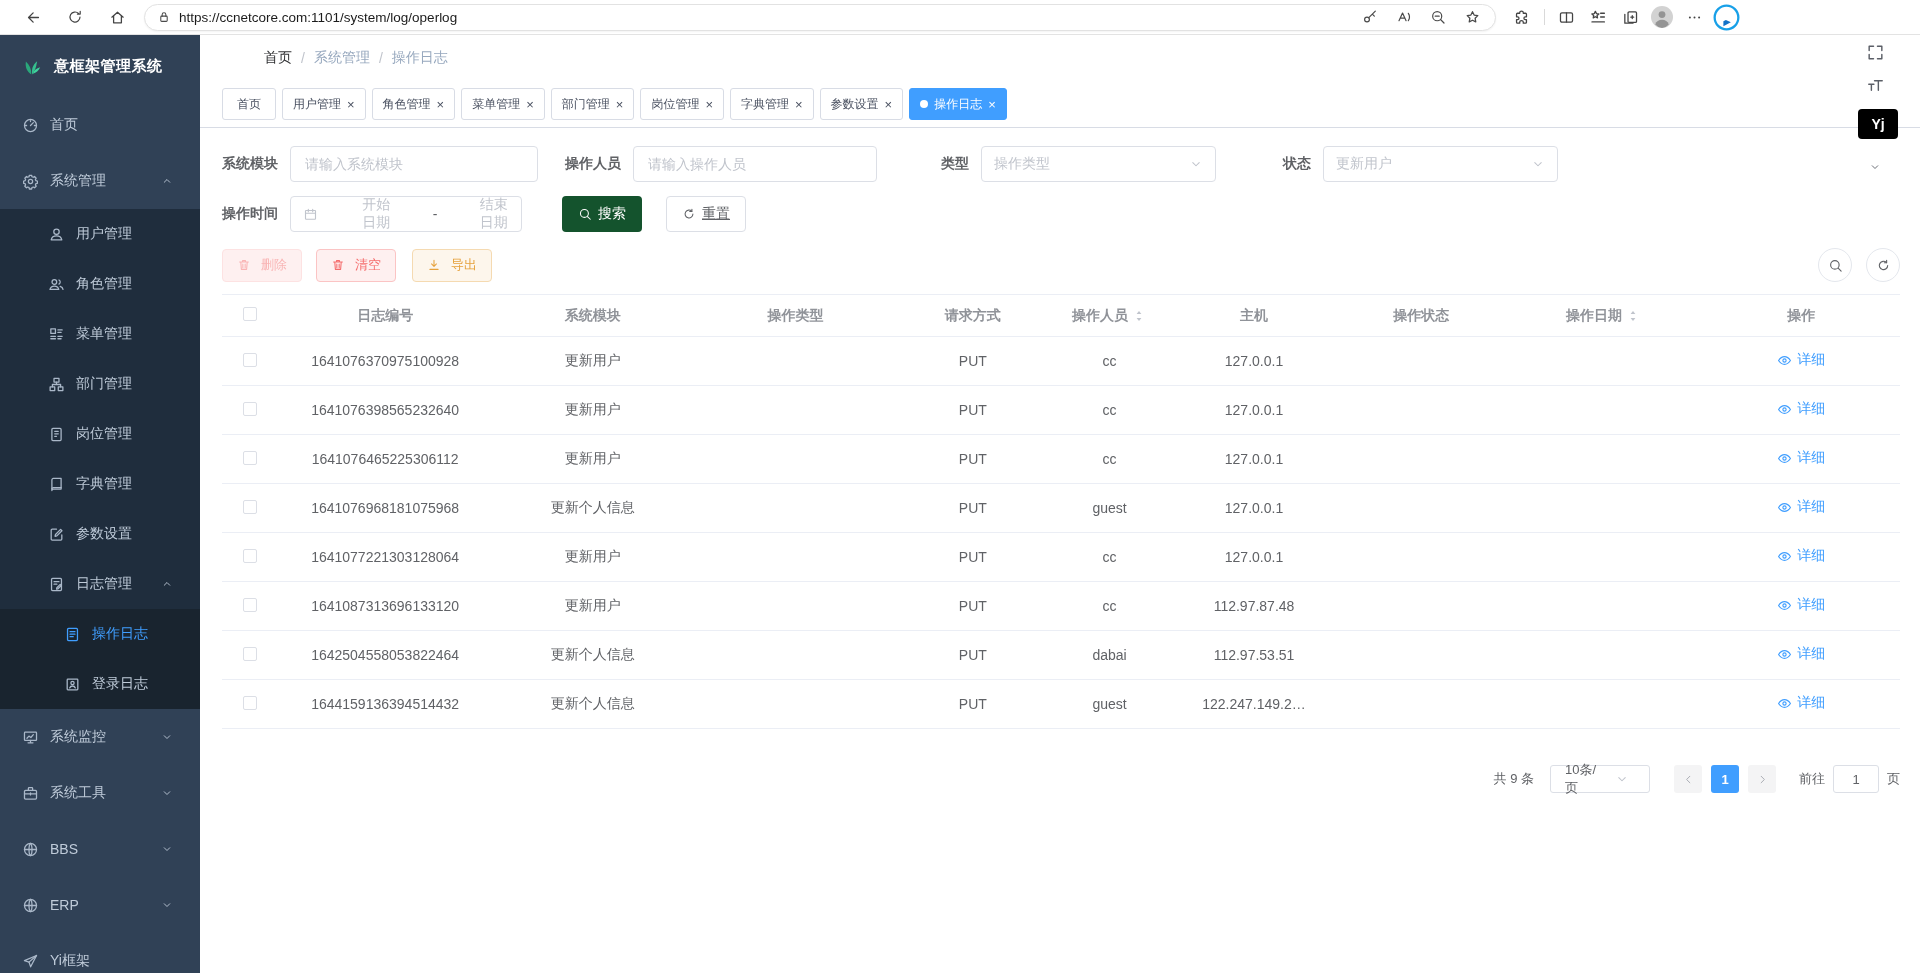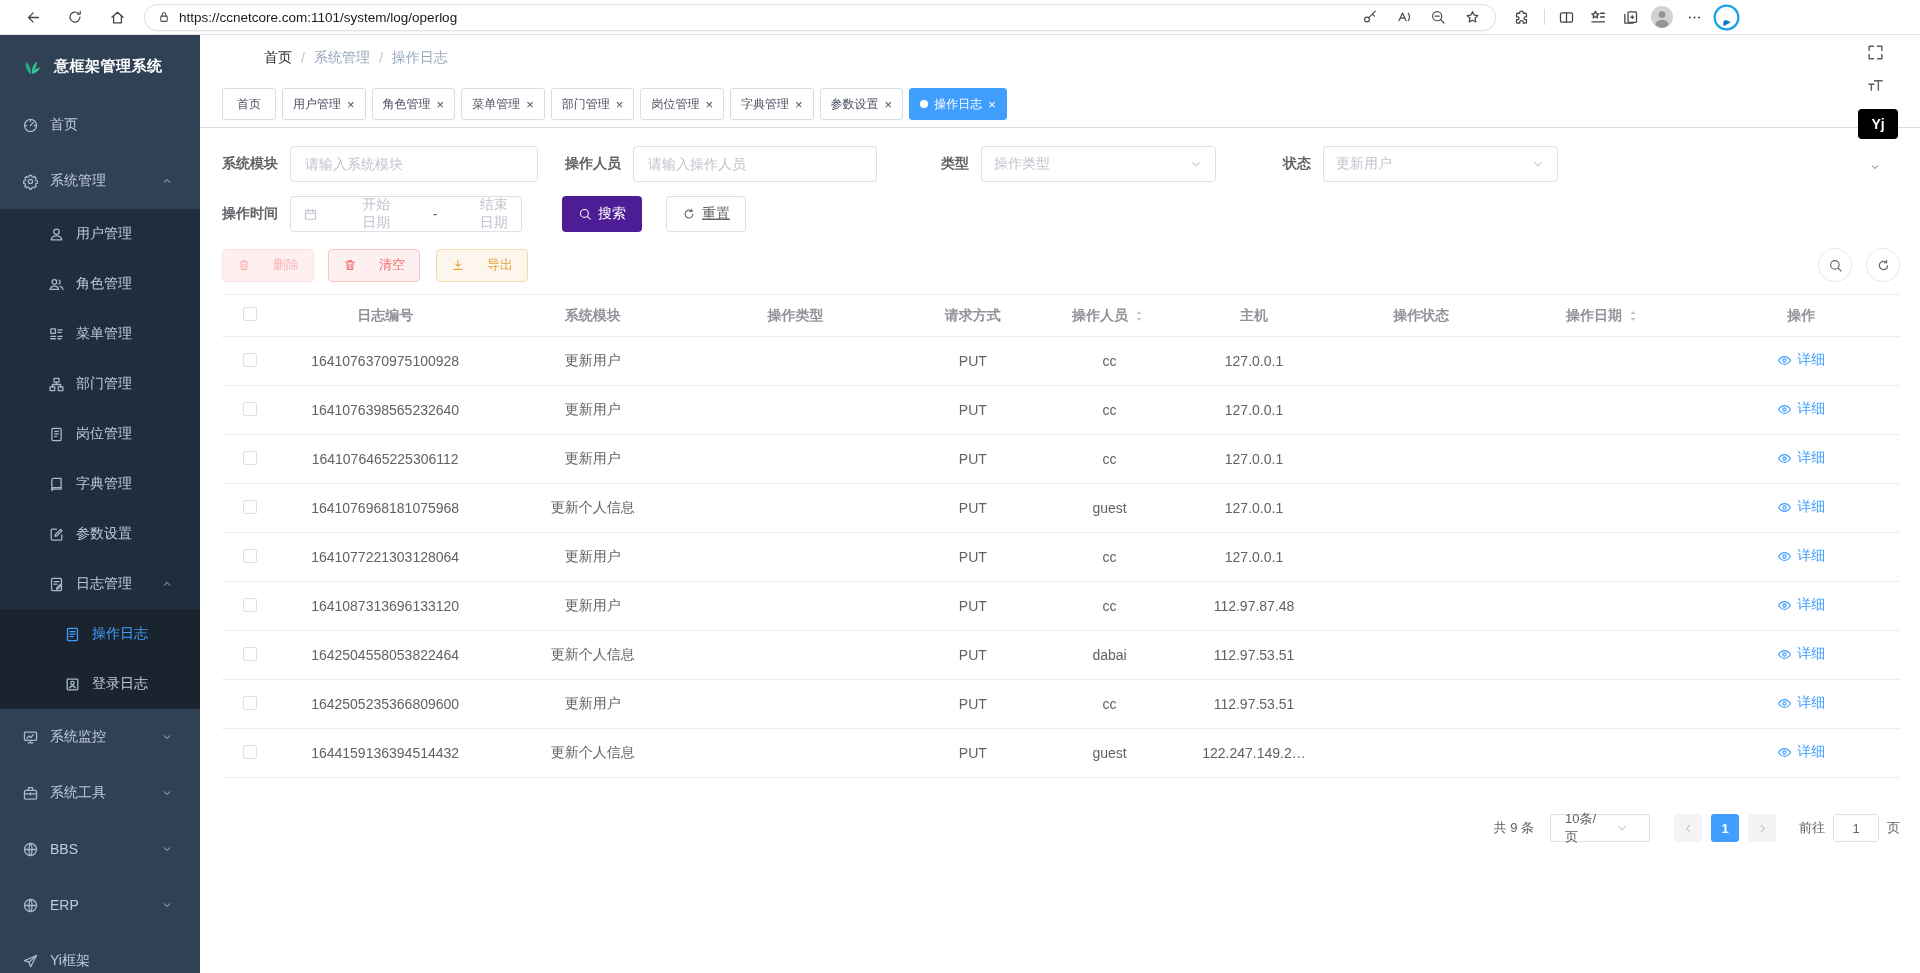--- a/index.html
+++ b/index.html
@@ -78,26 +78,26 @@
   .sel-ph { color:#c0c4cc; flex:1; }
   .sel-chev { color:#c0c4cc; width:14px; height:14px; }
   .date-ic { color:#c0c4cc; width:15px; height:15px; margin-right:4px; }
   .date-ph { color:#c0c4cc; flex:1; text-align:center; }
   .date-sep { color:#606266; padding:0 2px; }
   .mr27 { margin-right:27px; } .mr64 { margin-right:64px; } .mr67 { margin-right:67px; }
 
   .btn { height:36px; padding:0 15px; border-radius:4px; font-size:14px; display:inline-flex;
     align-items:center; gap:6px; border:1px solid transparent; cursor:pointer; font-family:inherit; }
   .btn .icon { width:14px; height:14px; }
-  .btn-primary { background:#4c1d95; color:#fff; margin-left:40px; }
+  .btn-primary { background:#14532d; color:#fff; margin-left:40px; }
   .btn-default { background:#fff; border-color:#dcdfe6; color:#606266; margin-left:24px;text-decoration:underline; }
 
   .toolbar { display:flex; align-items:center; margin:16px 0 12px; }
   .tbtn { height:33px; padding:0 14px; font-size:13px; border-radius:4px; display:inline-flex;
-    align-items:center; gap:22px; border:1px solid transparent; cursor:pointer; }
+    align-items:center; gap:10px; border:1px solid transparent; cursor:pointer; }
   .tbtn .icon { width:14px; height:14px; }
   .tbtn-del { background:#fef0f0; border-color:#fde2e2; color:#f9b4b4; cursor:not-allowed; }
   .tbtn-clear { background:#fef0f0; border-color:#fbc4c4; color:#f56c6c; margin-left:14px; }
   .tbtn-export { background:#fdf6ec; border-color:#f5dab1; color:#e6a23c; margin-left:16px; }
   .circle-btn { width:34px; height:34px; border-radius:50%; border:1px solid #e4e7ed; background:#fff;
     display:flex; align-items:center; justify-content:center; color:#606266; cursor:pointer; }
   .circle-btn .icon { width:15px; height:15px; }
   .ml-auto { margin-left:auto; } .ml14 { margin-left:14px; }
 
   
@@ -879,40 +879,20 @@
                   <svg viewBox="0 0 24 24" fill="none" stroke="currentColor" stroke-width="1.8" stroke-linecap="round" stroke-linejoin="round">
                     <path d="M2.5 12S6.5 5.8 12 5.8 21.5 12 21.5 12 17.5 18.2 12 18.2 2.5 12 2.5 12z"></path>
                     <circle cx="12" cy="12" r="2.6"></circle>
                   </svg>
                 </span>
                 <span>详细</span>
               </span></td>
           </tr>
           <tr>
             <td><span class="checkbox"></span></td>
-            <td>1642505235366809600</td>
-            <td>更新用户</td>
-            <td></td>
-            <td>PUT</td>
-            <td>cc</td>
-            <td>112.97.53.51</td>
-            <td></td>
-            <td></td>
-            <td><span class="detail-link">
-                <span class="icon " style="width:15px;height:15px;">
-                  <svg viewBox="0 0 24 24" fill="none" stroke="currentColor" stroke-width="1.8" stroke-linecap="round" stroke-linejoin="round">
-                    <path d="M2.5 12S6.5 5.8 12 5.8 21.5 12 21.5 12 17.5 18.2 12 18.2 2.5 12 2.5 12z"></path>
-                    <circle cx="12" cy="12" r="2.6"></circle>
-                  </svg>
-                </span>
-                <span>详细</span>
-              </span></td>
-          </tr>
-          <tr>
-            <td><span class="checkbox"></span></td>
             <td>1644159136394514432</td>
             <td>更新个人信息</td>
             <td></td>
             <td>PUT</td>
             <td>guest</td>
             <td>122.247.149.2…</td>
             <td></td>
             <td></td>
             <td><span class="detail-link">
                 <span class="icon " style="width:15px;height:15px;">

